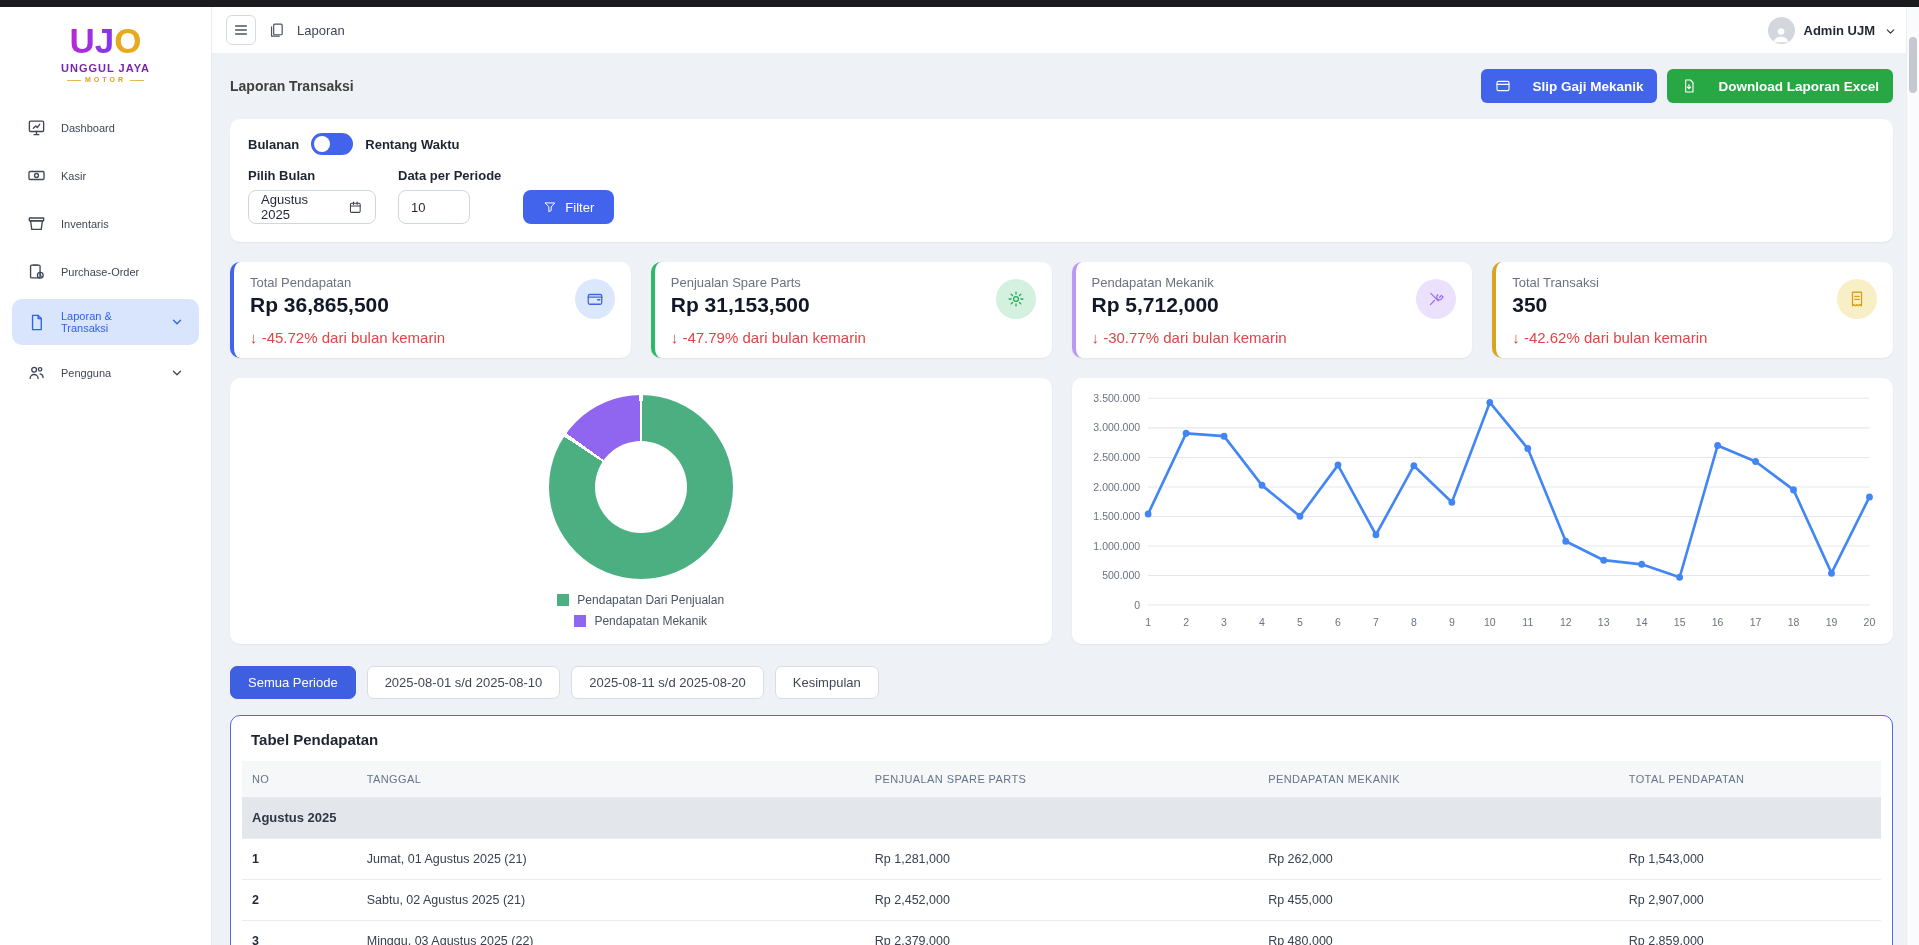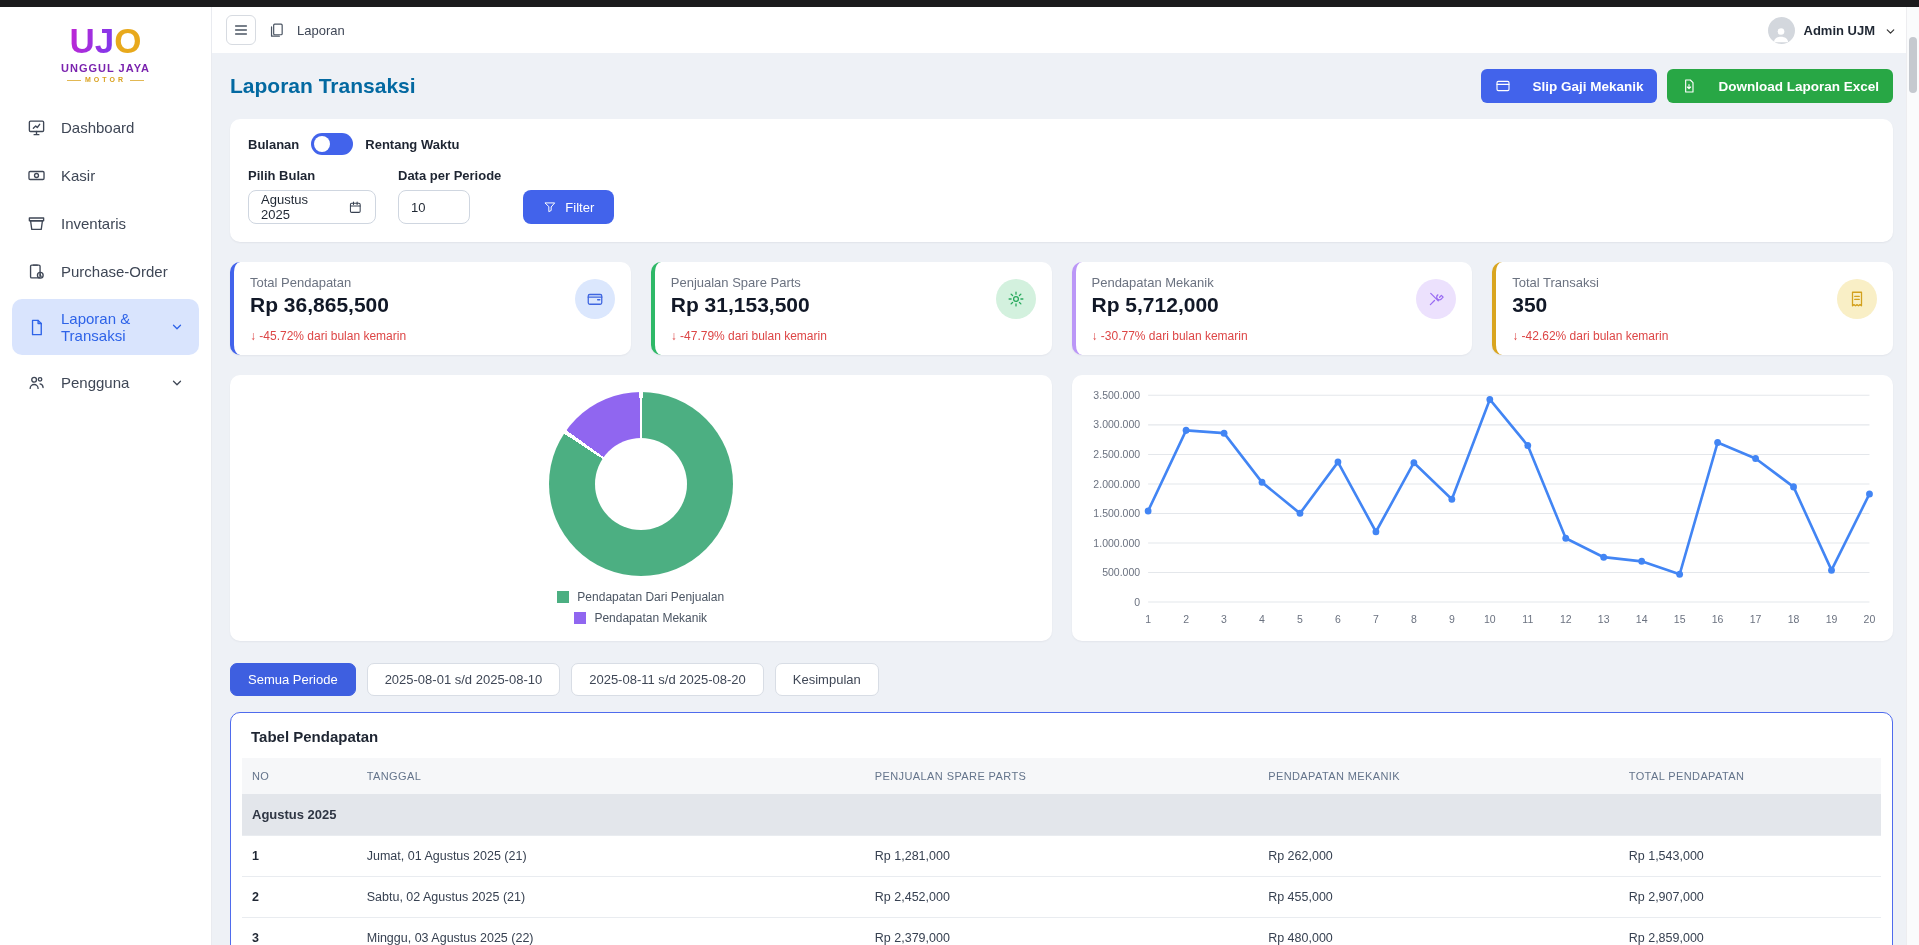--- a/index.html
+++ b/index.html
@@ -9,42 +9,42 @@
 
   
   .sidebar { width:212px; flex-shrink:0; background:#fff; border-right:1px solid #e9ebf0; padding-top:16px; }
   .logo { text-align:center; margin-bottom:24px; }
   .logo-main { font-size:35px; font-weight:bold; line-height:1; }
   .logo-uj { background:linear-gradient(100deg,#c картин026d3,#8b2fd6); background:linear-gradient(100deg,#c026d3,#7c3aed); -webkit-background-clip:text; background-clip:text; color:transparent; }
   .logo-o { color:#e8a91c; }
   .logo-sub { font-size:11px; font-weight:bold; color:#7a22ae; letter-spacing:1px; margin-top:4px; }
   .logo-tag { font-size:7px; font-weight:bold; color:#d9a11e; letter-spacing:3px; margin-top:2px; }
   .logo-tag::before, .logo-tag::after { content:"——"; color:#d9a11e; margin:0 4px; letter-spacing:0; }
-  .nav-item { display:flex; align-items:center; gap:15px; padding:11px 15px; margin:7px 12px; border-radius:10px; color:#3f4756; font-size:15px; cursor:pointer; }
+  .nav-item { display:flex; align-items:center; gap:15px; padding:11px 15px; margin:7px 12px; border-radius:10px; color:#3f4756; font-size:11px; cursor:pointer; }
   .nav-item.active { background:#d9e4fd; color:#2e63e8; font-weight:normal; }
   .nav-item .icon { width:19px; height:19px; flex-shrink:0; }
   .nav-item .chev { width:14px; height:14px; margin-left:auto; }
 
   
   .main { flex:1; display:flex; flex-direction:column; min-width:0; }
   .topbar { height:46px; background:#fff; display:flex; align-items:center; gap:12px; padding:0 22px 0 14px; }
   .hamburger-btn { width:30px; height:30px; border:1px solid #d7dbe1; border-radius:6px; display:flex; align-items:center; justify-content:center; cursor:pointer; color:#4b5563; }
   .hamburger-btn .icon { width:16px; height:16px; }
   .crumb-icon { width:17px; height:17px; color:#4b5563; }
   .crumb-label { font-size:13px; color:#3f4756; }
   .topbar-right { margin-left:auto; display:flex; align-items:center; gap:9px; cursor:pointer; }
   .avatar { width:27px; height:27px; border-radius:50%; background:#d3d7dd; overflow:hidden; display:flex; align-items:flex-end; justify-content:center; }
   .avatar svg { width:20px; height:20px; }
   .user-name { font-size:13px; font-weight:bold; color:#1f2733; }
   .topbar-right .chev { width:13px; height:13px; color:#333; }
 
   .content { flex:1; background:#eef1f6; padding:12px 26px 0 18px; overflow:hidden; }
 
   .page-head { display:flex; align-items:center; justify-content:space-between; margin:4px 0 16px; }
-  .page-title { font-size:21px; font-weight:bold; color:#0369a1; }
+  .page-title { font-size:14px; font-weight:bold; color:#404040; }
   .actions { display:flex; gap:10px; }
   .action-btn { display:flex; align-items:center; gap:21px; border:none; border-radius:6px; color:#fff; font-size:13.5px; font-weight:bold; padding:9px 14px; cursor:pointer; font-family:inherit; }
   .action-btn .icon { width:16px; height:16px; }
 
   
   .filter-card { background:#fff; border-radius:10px; padding:14px 18px 18px; box-shadow:0 1px 2px rgba(16,24,40,.06); margin-bottom:20px; }
   .toggle-row { display:flex; align-items:center; gap:12px; }
   .toggle-label { font-size:13px; font-weight:bold; color:#1e2532; }
   .switch { width:42px; height:22px; border-radius:11px; background:#4263eb; position:relative; cursor:pointer; flex-shrink:0; }
   .switch .knob { position:absolute; left:3px; top:3px; width:16px; height:16px; border-radius:50%; background:#fff; }
@@ -55,21 +55,21 @@
   .input-period { width:72px; border:1px solid #cfd6e0; border-radius:8px; padding:8px 12px; font-size:13px; color:#1f2733; height:34px; font-family:inherit; }
   .cal-icon { width:15px; height:15px; color:#374151; }
   .filter-btn { display:flex; align-items:center; gap:8px; background:#4263eb; color:#fff; border:none; border-radius:8px; padding:8px 20px; height:34px; font-size:13px; cursor:pointer; font-family:inherit; }
   .filter-btn .icon { width:14px; height:14px; }
 
   
   .stats-row { display:grid; grid-template-columns:repeat(4,1fr); gap:20px; margin-bottom:20px; }
   .stat-card { background:#fff; border-radius:10px; border-left:4px solid var(--accent); padding:13px 16px 12px; position:relative; box-shadow:0 1px 2px rgba(16,24,40,.05); }
   .stat-title { font-size:13px; color:#6b7280; }
   .stat-value { font-size:21px; font-weight:bold; color:#111827; margin:3px 0 12px; }
-  .stat-delta { font-size:12px; color:#dd4646; }
+  .stat-delta { font-size:15px; color:#dd4646; }
   .stat-icon { position:absolute; right:16px; top:17px; width:40px; height:40px; border-radius:50%; display:flex; align-items:center; justify-content:center; }
   .stat-icon .icon { width:18px; height:18px; }
 
   
   .charts-row { display:grid; grid-template-columns:1fr 1fr; gap:20px; margin-bottom:22px; }
   .chart-card { background:#fff; border-radius:10px; box-shadow:0 1px 2px rgba(16,24,40,.05); height:266px; padding:10px; }
   .donut-card { display:flex; flex-direction:column; align-items:center; justify-content:center; gap:14px; }
   .donut { width:184px; height:184px; border-radius:50%; position:relative; }
   .donut::after { content:""; position:absolute; inset:46px; background:#fff; border-radius:50%; }
   .donut-legend { display:flex; flex-direction:column; align-items:center; gap:7px; }

